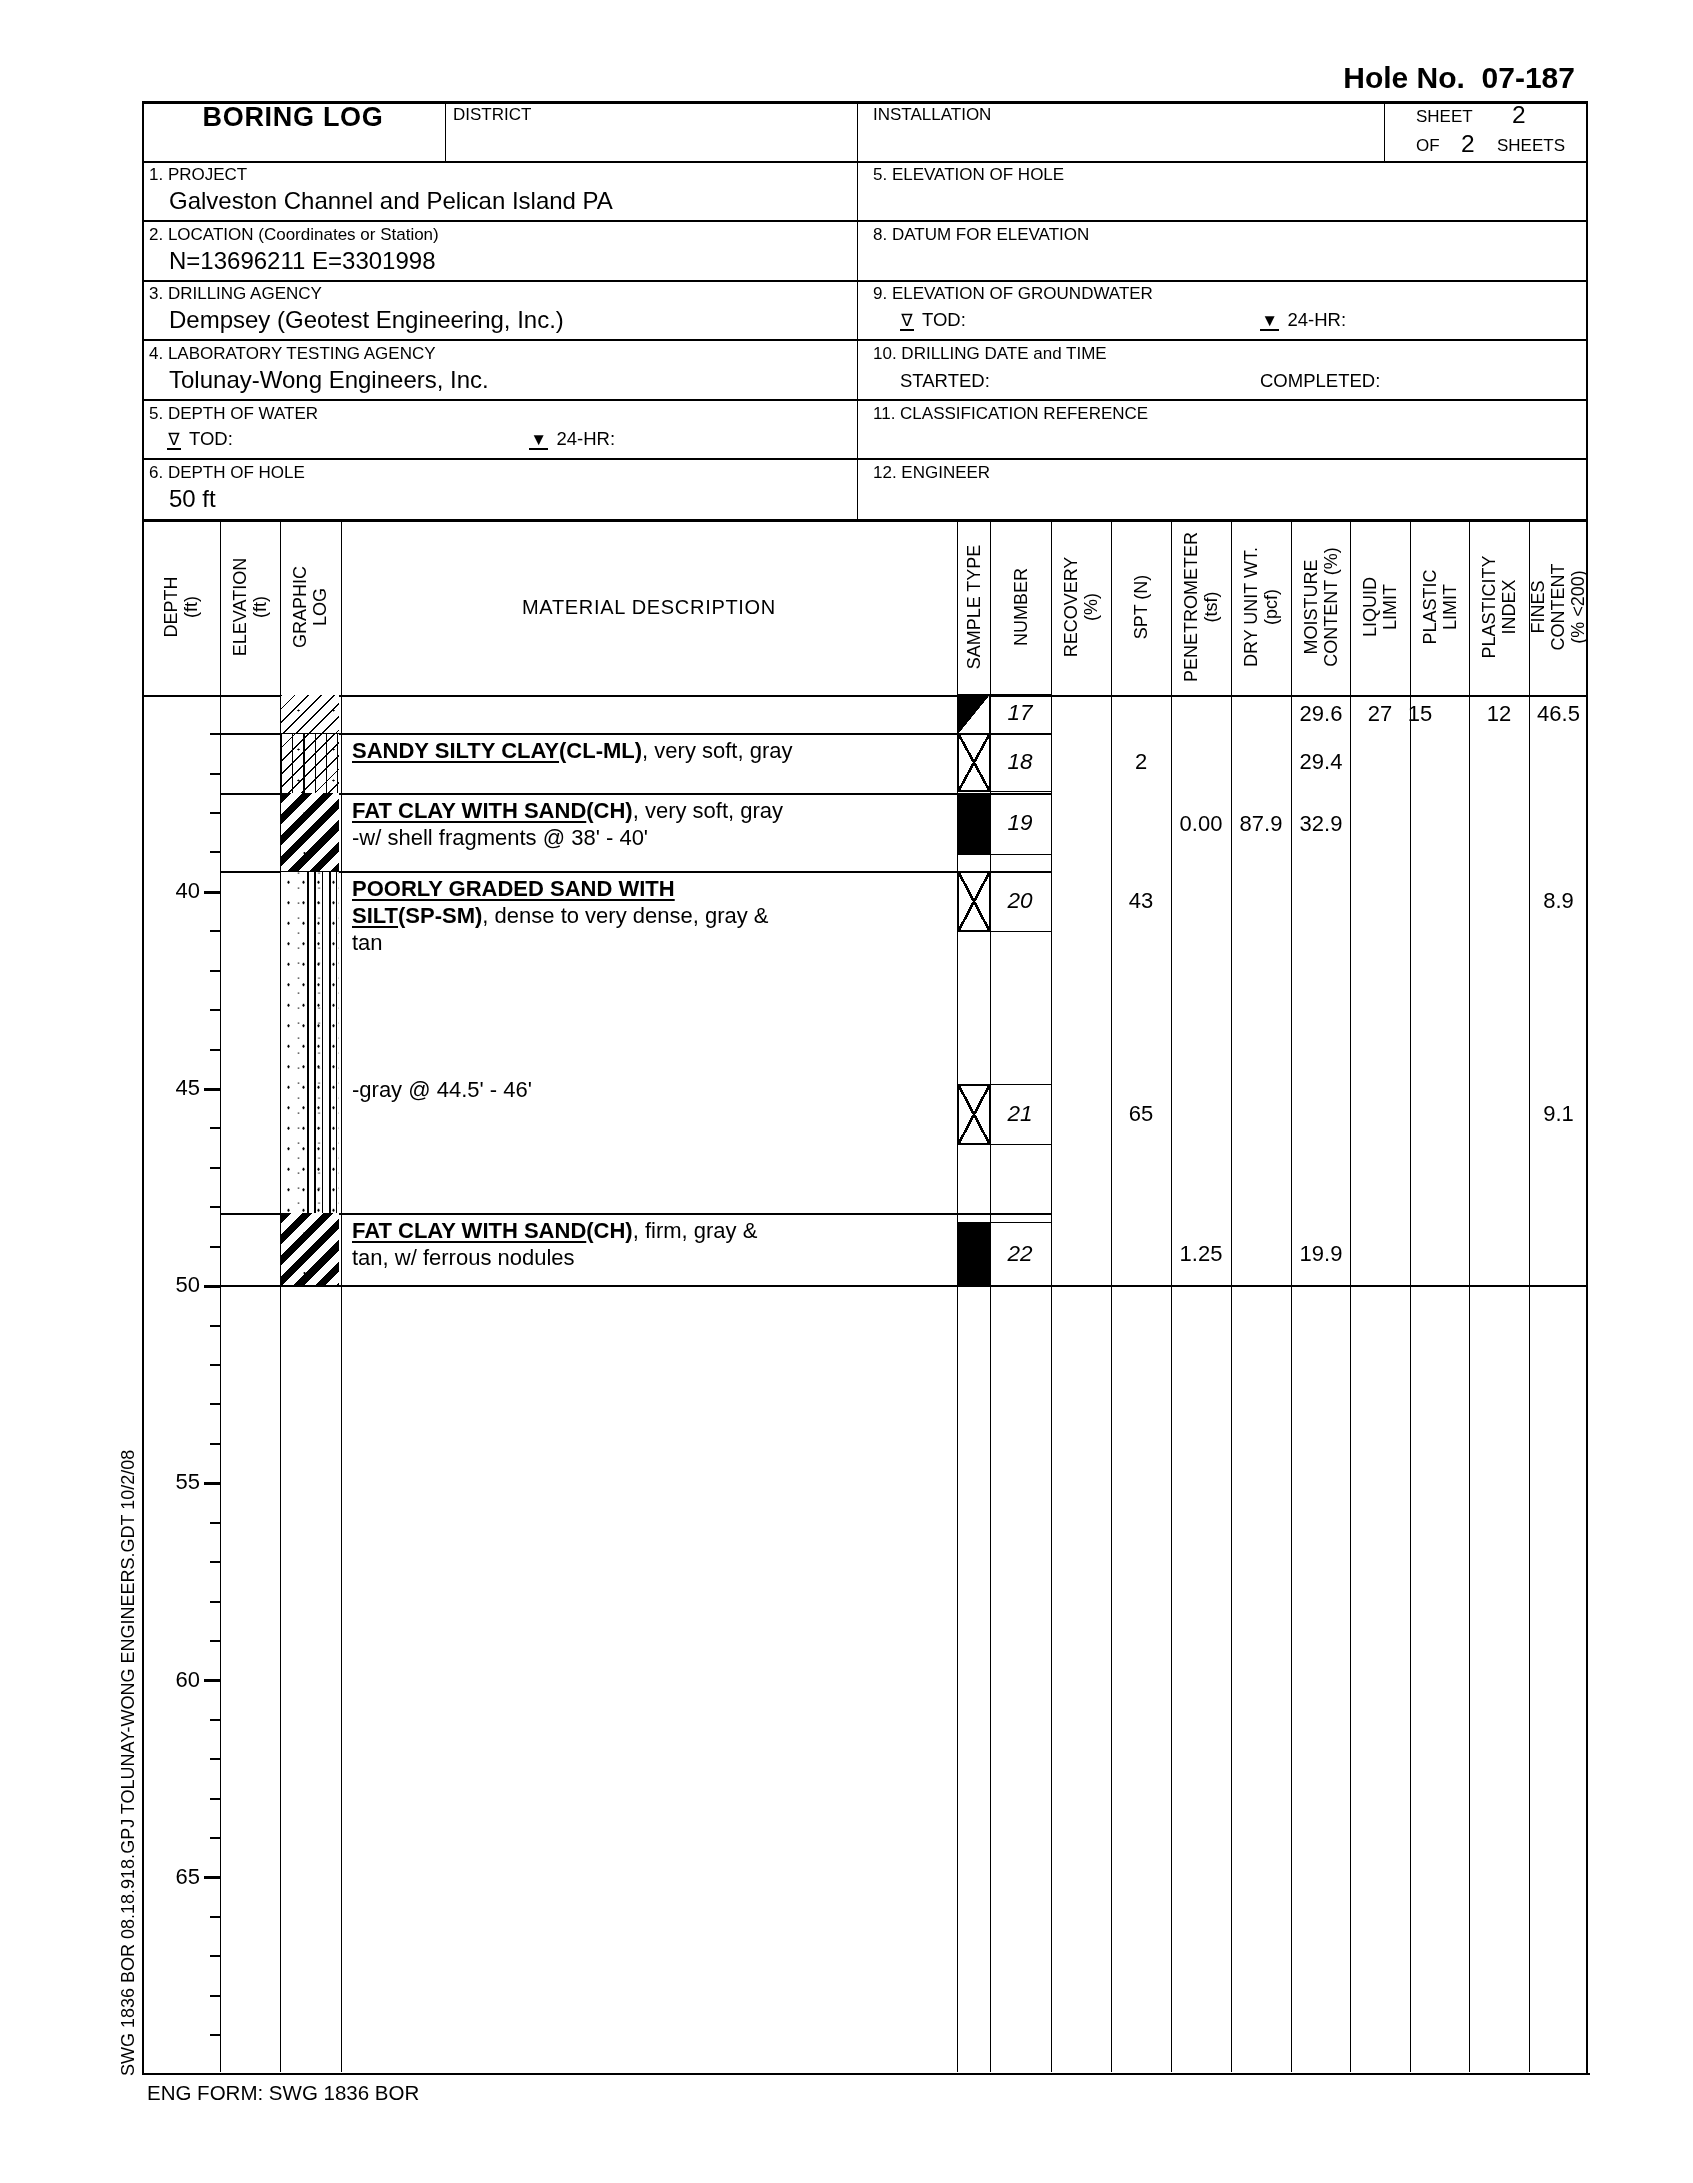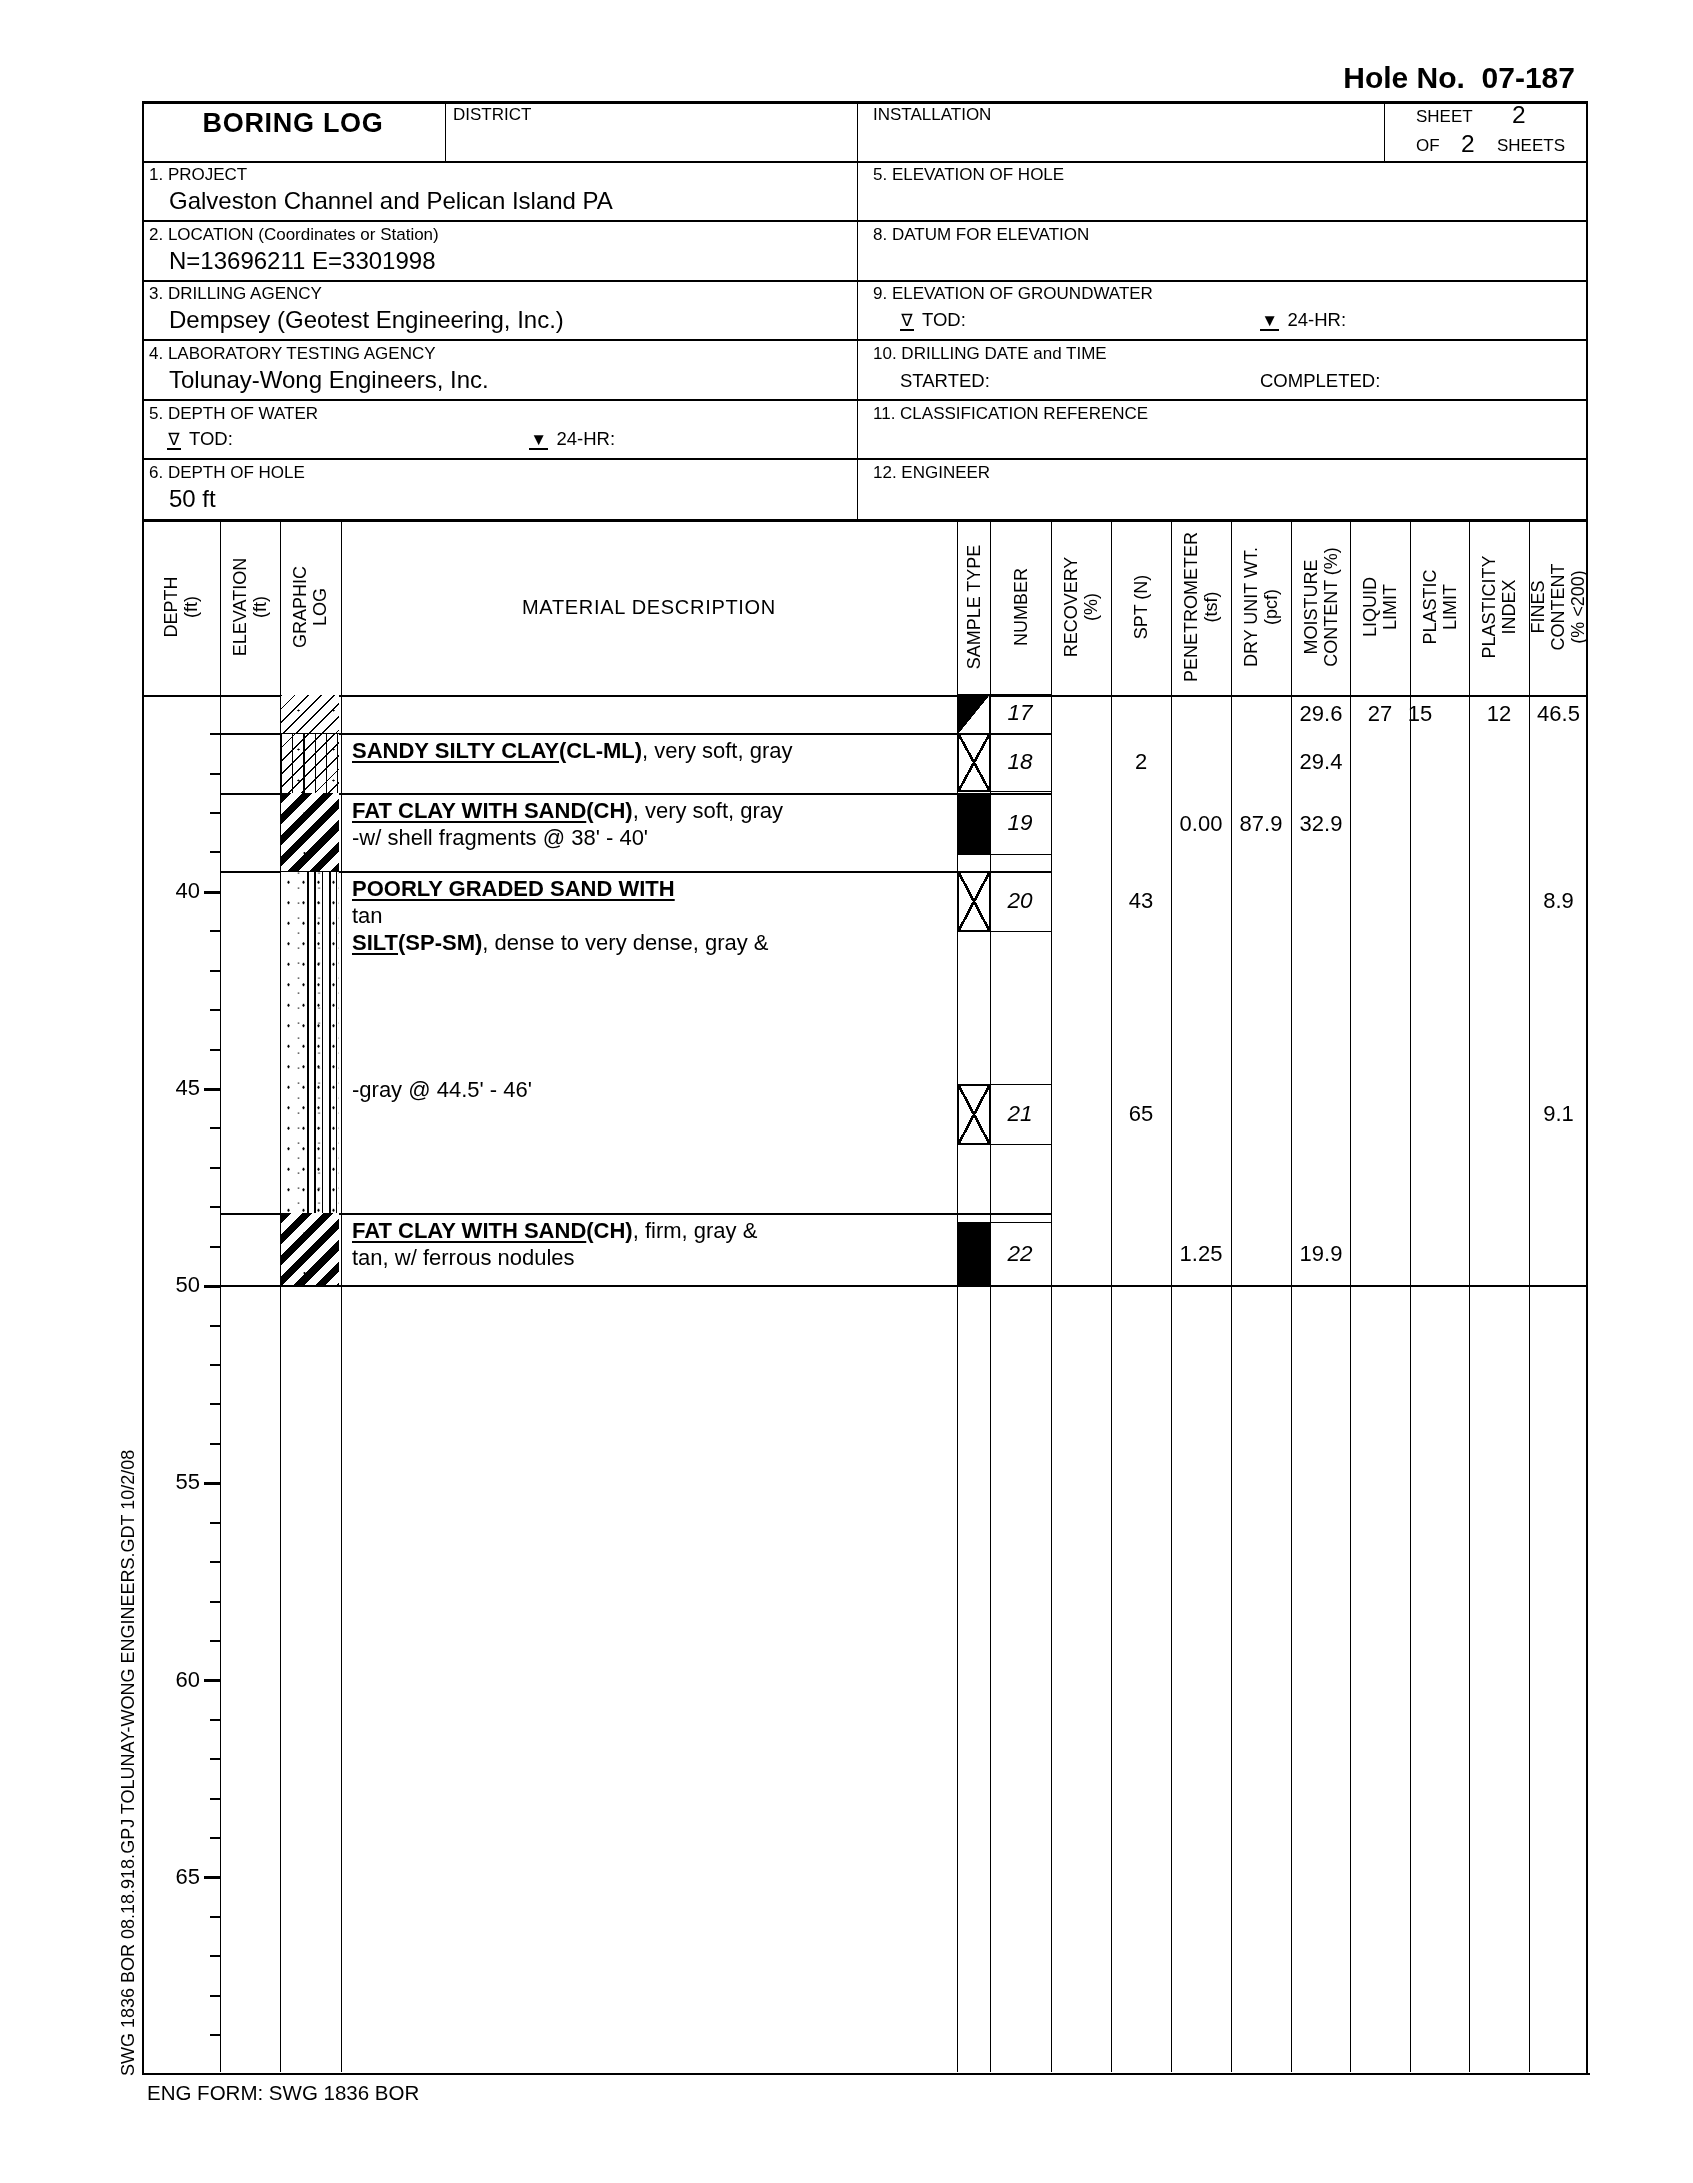--- a/index.html
+++ b/index.html
@@ -69,21 +69,21 @@
   <div class="ln" style="left:142px;top:280px;width:1446px;height:2px"></div>
   <div class="ln" style="left:142px;top:339px;width:1446px;height:2px"></div>
   <div class="ln" style="left:142px;top:399px;width:1446px;height:2px"></div>
   <div class="ln" style="left:142px;top:458px;width:1446px;height:2px"></div>
   <div class="ln" style="left:142px;top:101px;width:2px;height:419px"></div>
   <div class="ln" style="left:1586px;top:101px;width:2px;height:419px"></div>
   <div class="ln" style="left:445px;top:101px;width:1.3px;height:60px"></div>
   <div class="ln" style="left:1384px;top:101px;width:1.3px;height:60px"></div>
   <div class="ln" style="left:857px;top:101px;width:1.3px;height:419px"></div>
 
-  <div class="title" style="left:142px;top:108px;width:302px;">BORING LOG</div>
+  <div class="title" style="left:142px;top:102px;width:302px;">BORING LOG</div>
   <div class="lab" style="left:453px;top:105px;">DISTRICT</div>
   <div class="lab" style="left:873px;top:105px;">INSTALLATION</div>
 
   <div class="lab" style="left:1416px;top:107px;">SHEET</div>
   <div class="val" style="left:1512px;top:101px;font-size:24.5px;">2</div>
   <div class="lab" style="left:1416px;top:136px;">OF</div>
   <div class="val" style="left:1461px;top:130px;font-size:24.5px;">2</div>
   <div class="lab" style="left:1497px;top:136px;">SHEETS</div>
 
   <div class="lab" style="left:149px;top:165px;">1. PROJECT</div>
@@ -220,22 +220,22 @@
       <div class="pat pat-fat_clay" style="left:281px;top:793px;width:58px;height:79px"></div>
       <div class="ln" style="left:220px;top:871px;width:832px;height:1.7px"></div>
       <div class="desc" style="left:352px;top:797px;width:595px">
         <div><span class="bu">FAT CLAY WITH SAND</span><span class="b">(CH)</span><span class="">, very soft, gray</span></div>
         <div><span class="">-w/ shell fragments @ 38' - 40'</span></div>
       </div>
       <div class="pat pat-sand_silt" style="left:281px;top:872px;width:58px;height:341px"></div>
       <div class="ln" style="left:220px;top:1213px;width:832px;height:1.7px"></div>
       <div class="desc" style="left:352px;top:875px;width:595px">
         <div><span class="bu">POORLY GRADED SAND WITH</span></div>
+        <div><span class="bu">SILT</span><span class="b">(SP-SM)</span><span class="">, dense to very dense, gray &amp;</span></div>
         <div><span class="">tan</span></div>
-        <div><span class="bu">SILT</span><span class="b">(SP-SM)</span><span class="">, dense to very dense, gray &amp;</span></div>
       </div>
       <div class="pat pat-fat_clay" style="left:281px;top:1213px;width:58px;height:73px"></div>
       <div class="ln" style="left:220px;top:1285px;width:1368px;height:2px"></div>
       <div class="desc" style="left:352px;top:1217px;width:595px">
         <div><span class="bu">FAT CLAY WITH SAND</span><span class="b">(CH)</span><span class="">, firm, gray &amp;</span></div>
         <div><span class="">tan, w/ ferrous nodules</span></div>
       </div>
       <div class="desc" style="left:352px;top:1076px;width:595px">-gray @ 44.5' - 46'</div>
       <div class="sym sym-tri" style="left:958px;top:695px;width:32px;height:39px"></div>
       <div class="ln" style="left:957px;top:694px;width:95px;height:1.3px"></div>

